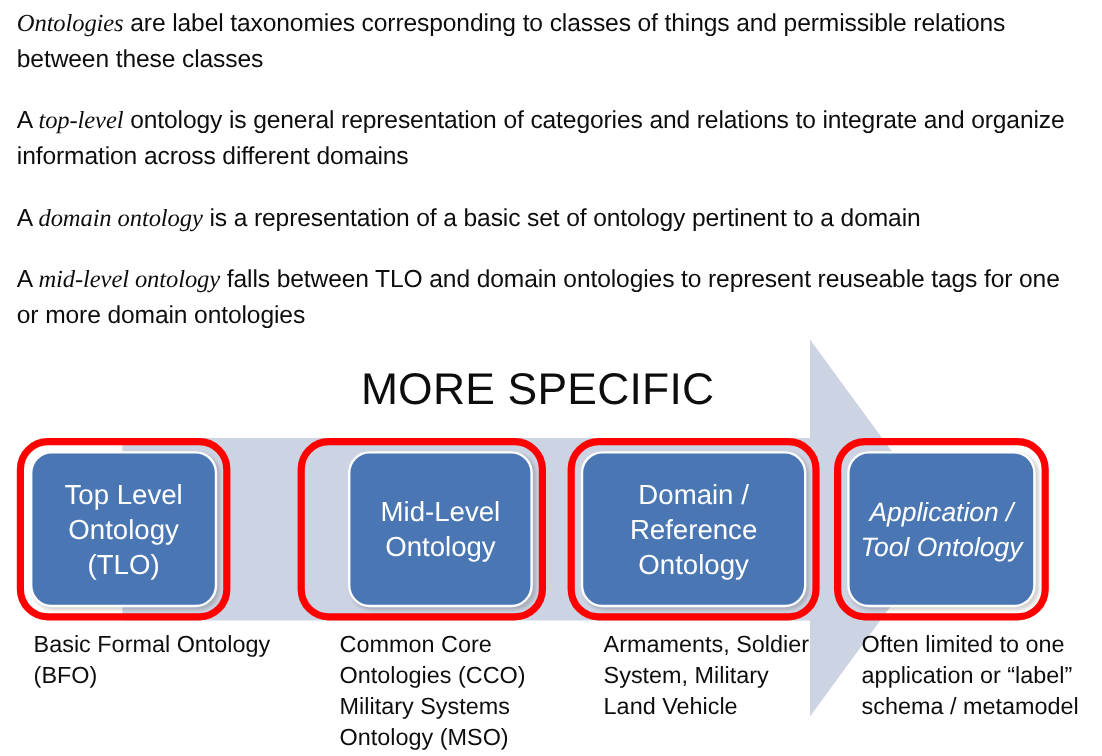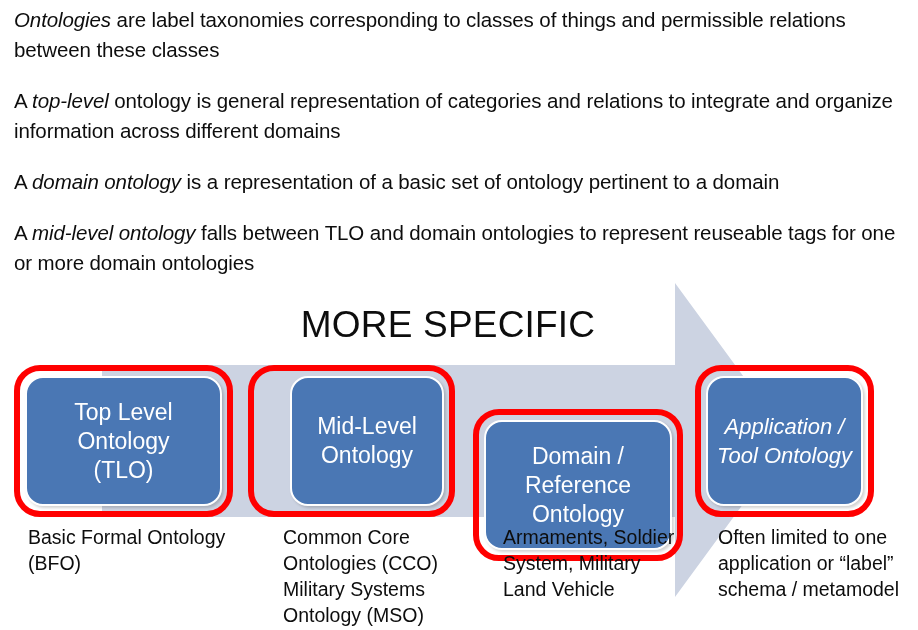--- a/index.html
+++ b/index.html
@@ -16,21 +16,21 @@
   
   .prose{position:absolute;left:14px;top:0;width:890px;}
   .para{
     font-size:20.5px;
     line-height:30px;
     letter-spacing:-0.1px;
     margin:0 0 21px 0;
     color:#0d0d0d;
   }
   .para.p1{margin-top:5px;}
-  .para em{font-style:italic;}
+  .para em{font-style:italic;font-family:Liberation Serif, serif;}
 
   
   .arrow-svg{position:absolute;left:0;top:0;width:918px;height:630px;pointer-events:none;}
 
   
   .more-specific{
     position:absolute;
     left:0;top:303px;width:918px;
     text-align:center;
     font-size:37px;
@@ -69,23 +69,23 @@
     color:#ffffff;
     font-size:23px;
     line-height:29px;
     font-weight:400;
     padding:0 4px;
     white-space:pre-line;
   }
   .box-label.small{font-size:22px;}
 
   
-  #wrap0{left:14px;width:219px;}
+  #wrap0{left:14px;width:178px;}
   #wrap1{left:248px;width:207px;padding-left:36px;}
-  #wrap2{left:473px;width:210px;margin-top:44px;}
+  #wrap2{left:473px;width:210px;}
   #wrap3{left:695px;width:179px;font-style:italic;}
 
   
   .captions{position:absolute;left:0;top:524px;width:918px;height:110px;}
   .caption{
     position:absolute;top:0;
     font-size:19.5px;
     line-height:26px;
     color:#0d0d0d;
     white-space:pre-line;

